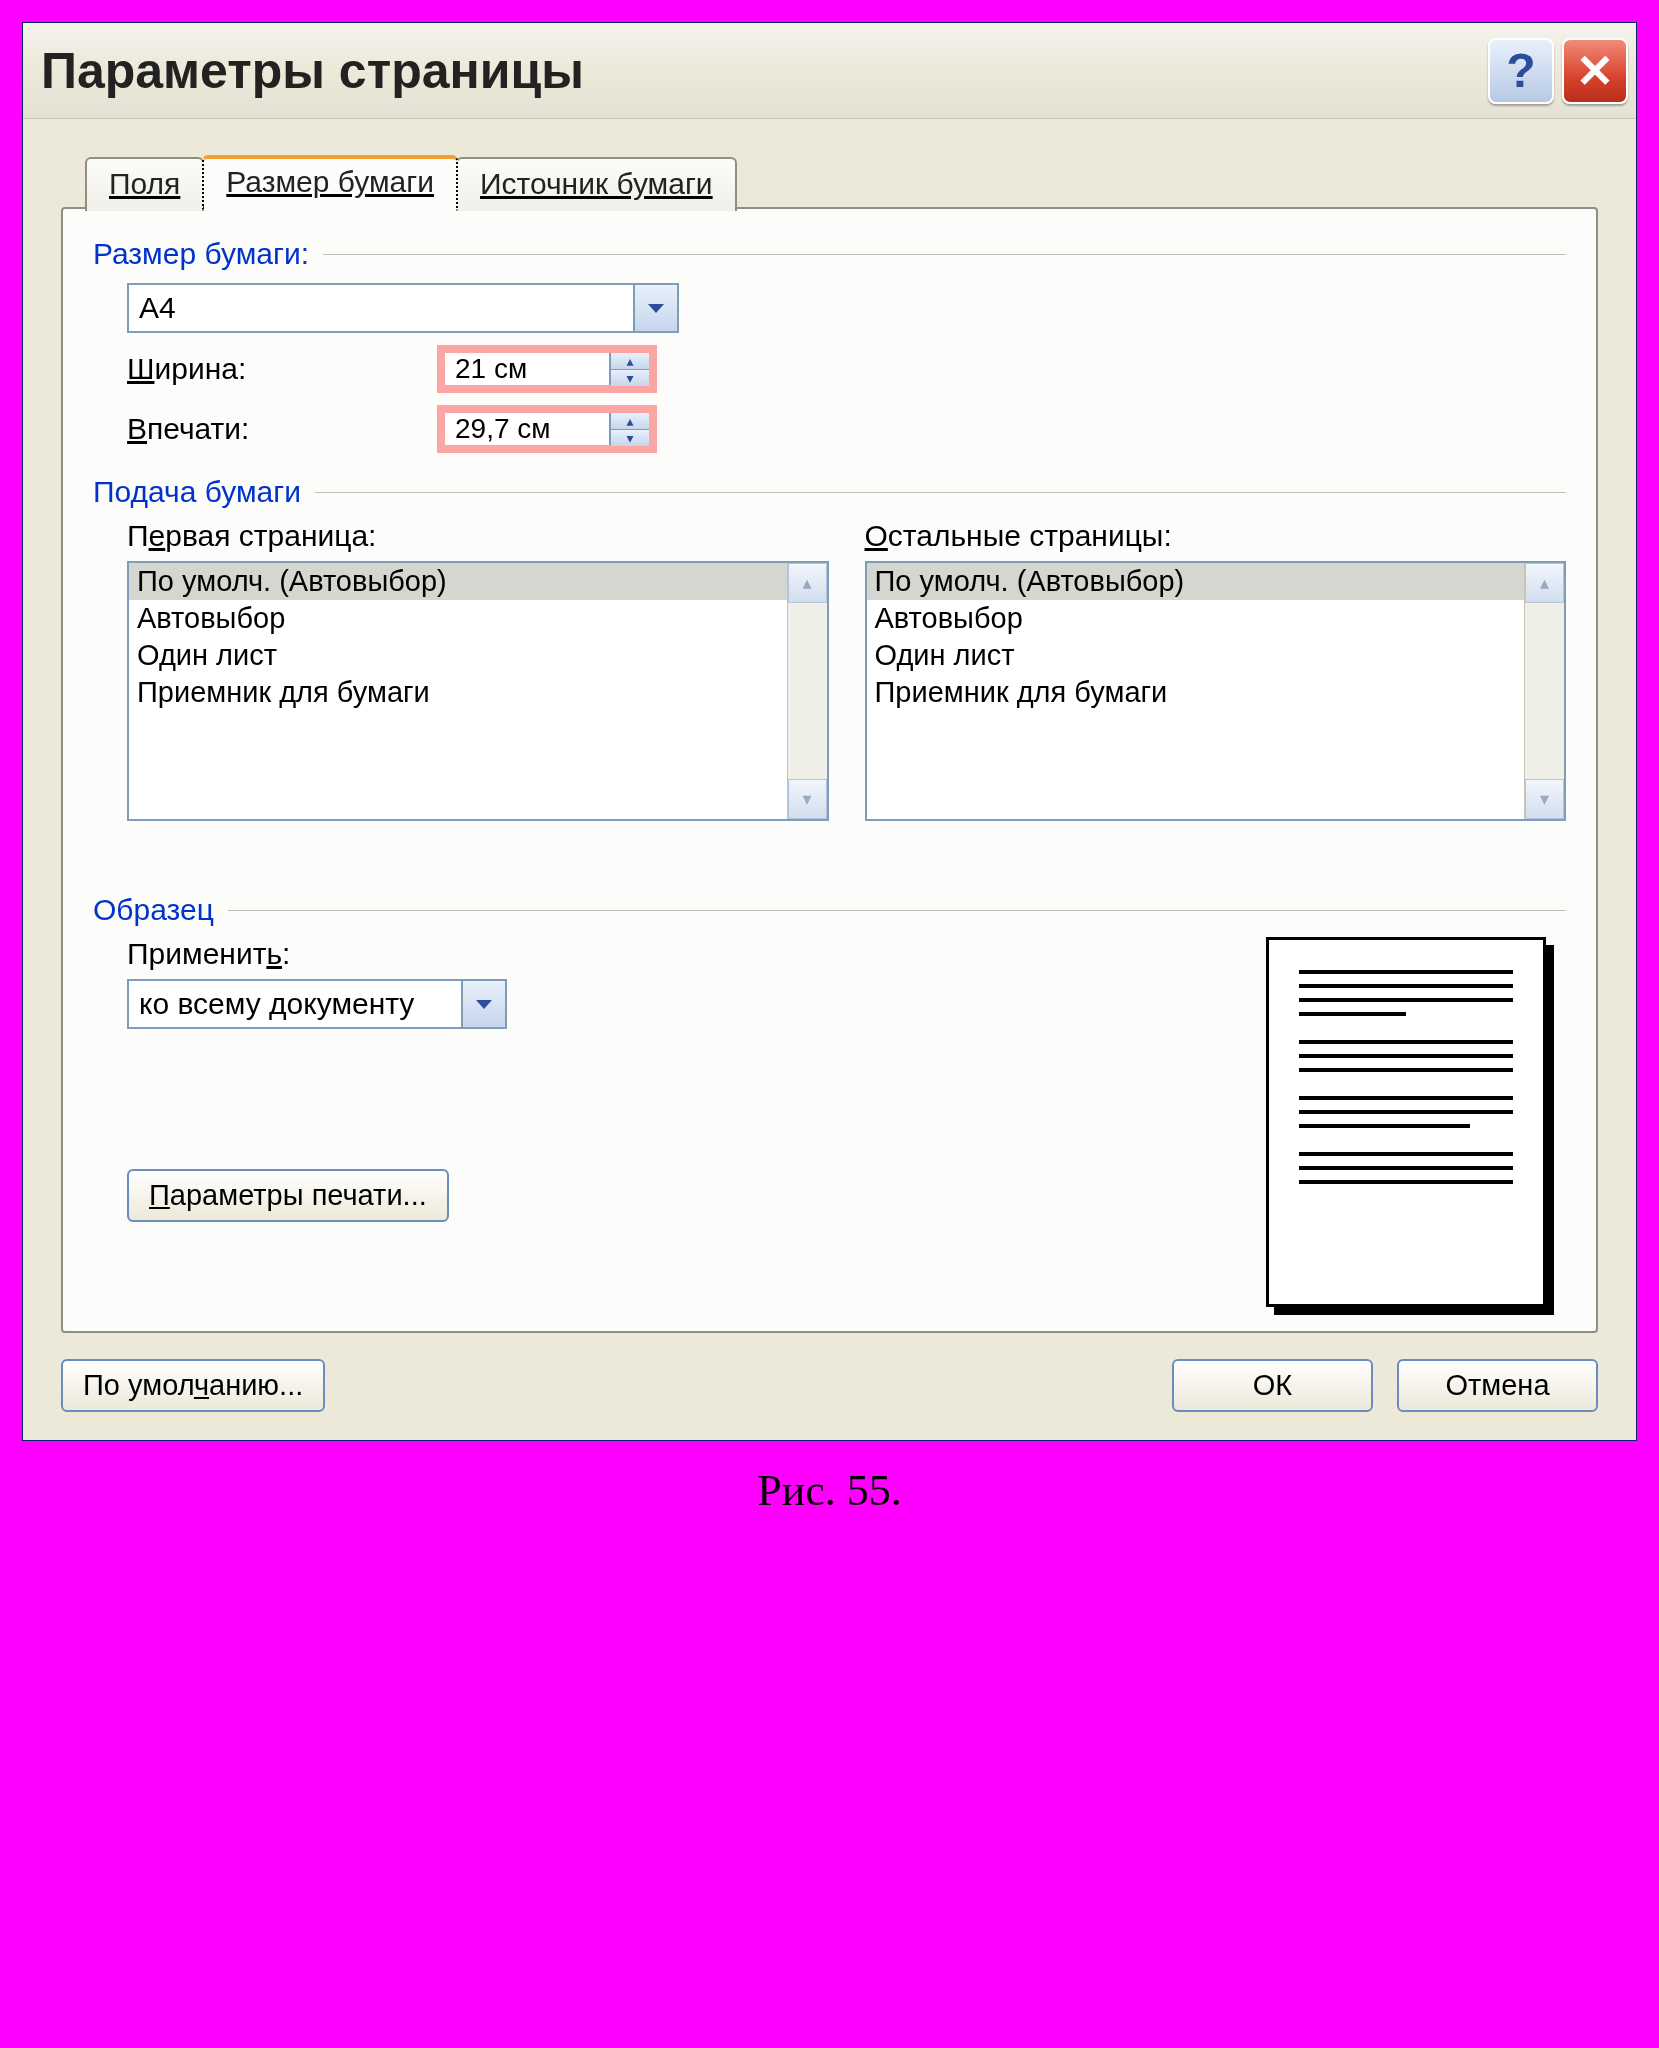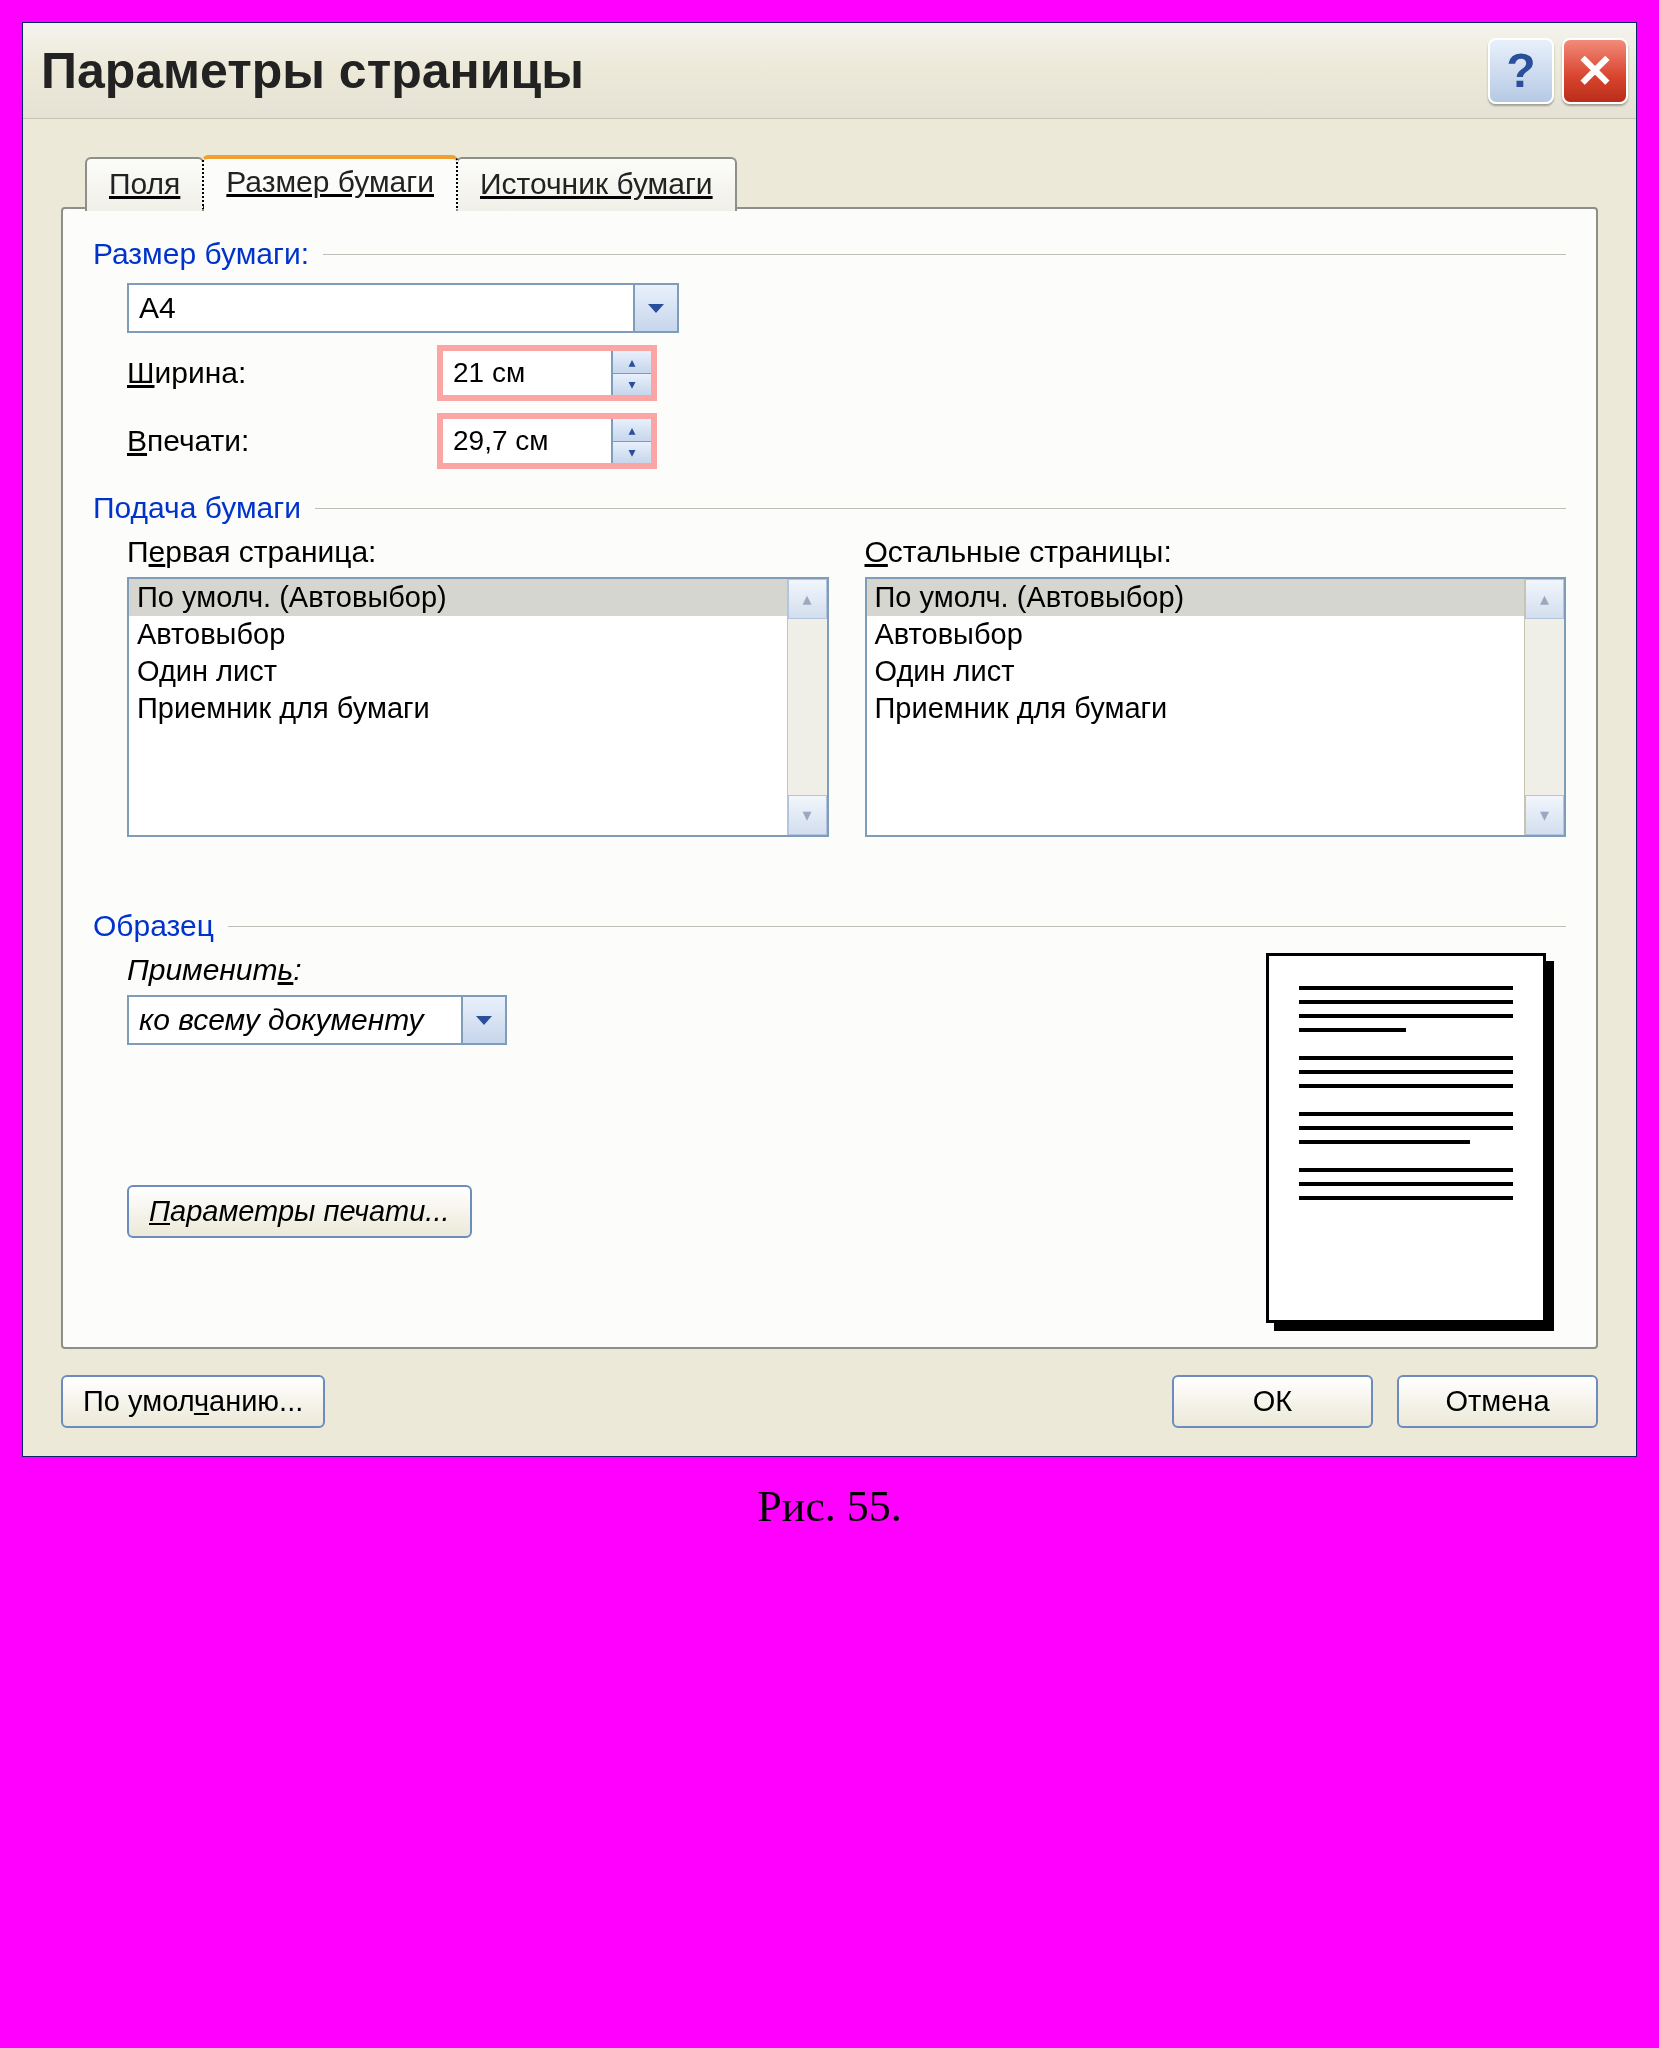--- a/index.html
+++ b/index.html
@@ -134,23 +134,23 @@
     width: 44px;
     background: linear-gradient(180deg, #e8f0fb 0%, #c7d6ec 100%);
     border-left: 2px solid #7f9db9;
     display: flex; align-items: center; justify-content: center;
     cursor: pointer;
   }
   .combo-a4 { width: 552px; }
   .combo-apply { width: 380px; }
   .spinner {
     display: inline-flex;
-    border: 6px solid #fca5a5;
+    border: 8px solid #fca5a5;
     background: #fff;
-    height: 56px;
+    height: 48px;
     width: 220px;
   }
   .spinner-text {
     flex: 1;
     padding: 4px 10px;
     font-size: 28px;
     display: flex; align-items: center;
   }
   .spinner-btns {
     width: 40px;
@@ -196,21 +196,21 @@
     display: flex; align-items: center; justify-content: center;
     color: #9aa8c0;
     font-size: 18px;
     cursor: pointer;
   }
   .preview-block {
     display: flex;
     align-items: flex-start;
     gap: 40px;
   }
-  .preview-left { flex: 1; font-style: italic; }
+  .preview-left { flex: 1; }
   .page-preview {
     width: 280px; height: 370px;
     background: #fff;
     border: 3px solid #000;
     box-shadow: 8px 8px 0 #000;
     padding: 30px 30px;
     margin-right: 20px;
   }
   .pv-line { height: 4px; background: #000; margin-bottom: 10px; }
   .pv-line.short { width: 50%; }

